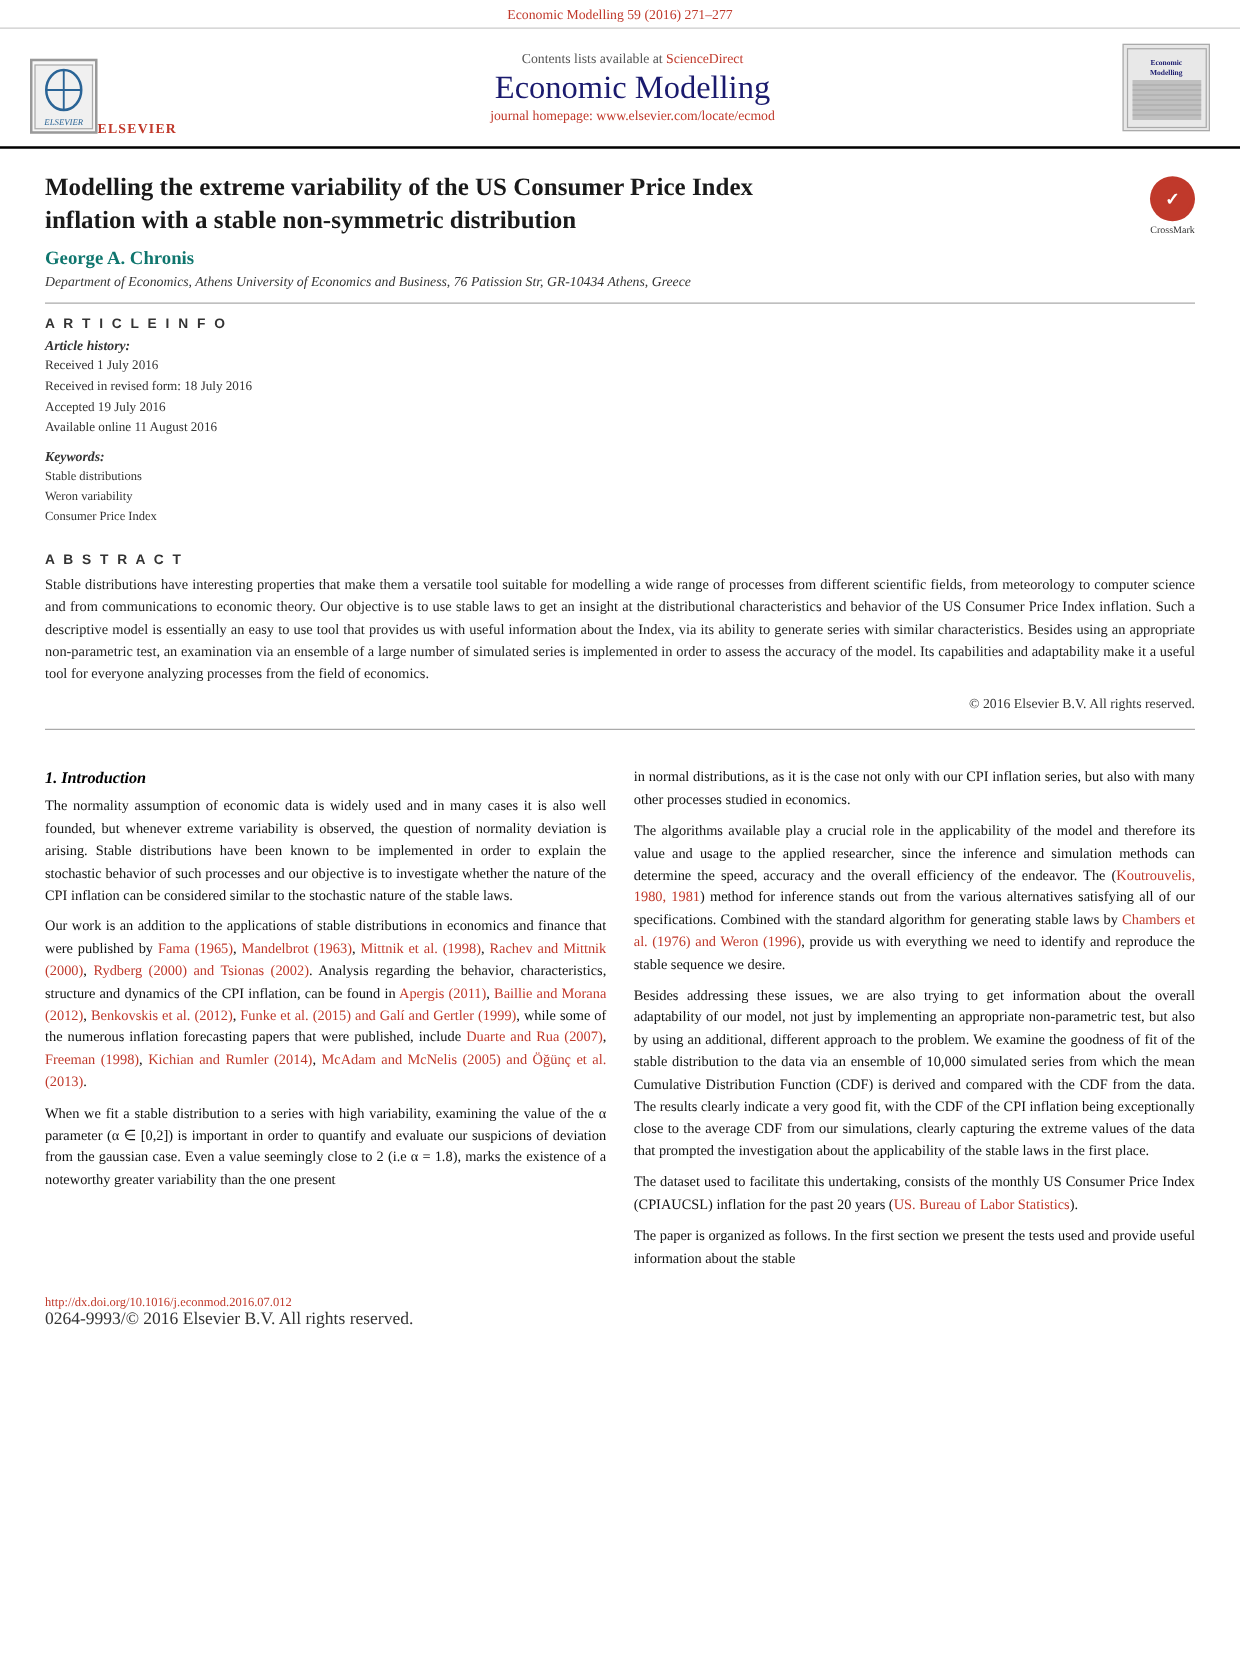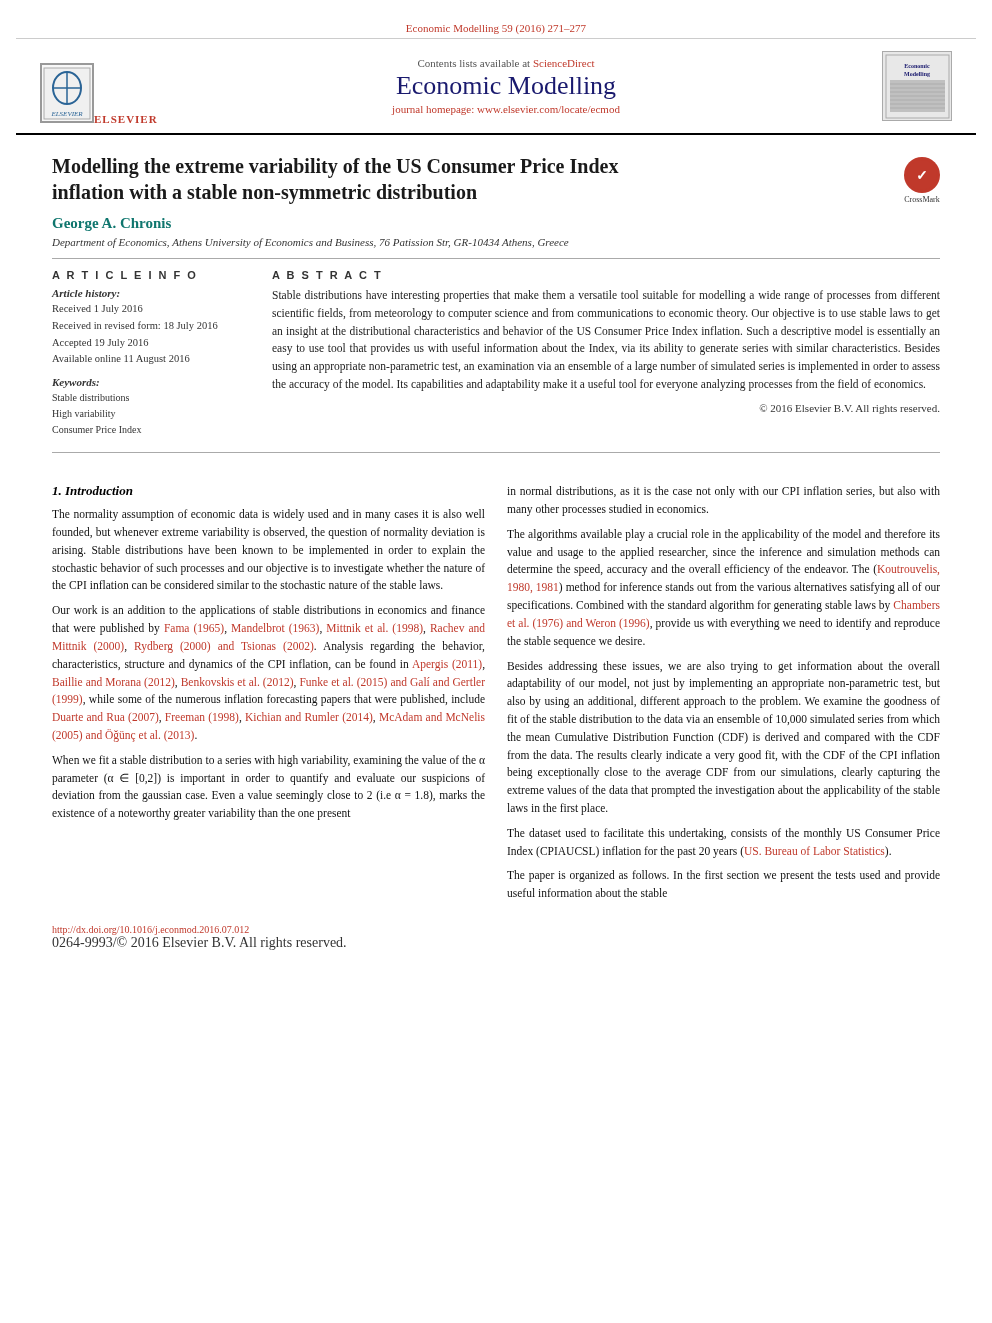--- a/index.html
+++ b/index.html
@@ -8,21 +8,21 @@
       font-family: 'Times New Roman', Times, serif;
       font-size: 13px;
       color: #000;
       width: 992px;
       min-height: 1323px;
     }
     .page {
       width: 992px;
       min-height: 1323px;
       background: #fff;
-      padding: 16px;
+      padding: 0;
     }
     
     .top-ref-bar {
       text-align: center;
       font-size: 11px;
       color: #c0392b;
       padding: 6px 0 4px 0;
       border-bottom: 1px solid #ccc;
     }
     
@@ -133,20 +133,21 @@
     .divider-line {
       border: none;
       border-top: 1px solid #aaa;
       margin: 10px 0;
     }
     
     .info-row {
       display: flex;
       gap: 20px;
       margin-top: 8px;
+      flex-direction: column;
     }
     .article-info-col {
       width: 200px;
       min-width: 200px;
     }
     .abstract-col {
       flex: 1;
     }
     .section-header-small {
       font-size: 11px;
@@ -322,21 +323,21 @@
         <div class="article-info-label">Article history:</div>
         <div class="article-info-dates">
           <span>Received 1 July 2016</span><br>
           <span>Received in revised form: 18 July 2016</span><br>
           <span>Accepted 19 July 2016</span><br>
           <span>Available online 11 August 2016</span>
         </div>
         <div class="article-info-keywords-label">Keywords:</div>
         <div class="article-info-keywords">
           <span>Stable distributions</span><br>
-          <span>High variability</span><br>
+          <span>Weron variability</span><br>
           <span>Consumer Price Index</span>
         </div>
       </div>
 
       <div class="abstract-col">
         <div class="section-header-small">A B S T R A C T</div>
         <div class="abstract-text">Stable distributions have interesting properties that make them a versatile tool suitable for modelling a wide range of processes from different scientific fields, from meteorology to computer science and from communications to economic theory. Our objective is to use stable laws to get an insight at the distributional characteristics and behavior of the US Consumer Price Index inflation. Such a descriptive model is essentially an easy to use tool that provides us with useful information about the Index, via its ability to generate series with similar characteristics. Besides using an appropriate non-parametric test, an examination via an ensemble of a large number of simulated series is implemented in order to assess the accuracy of the model. Its capabilities and adaptability make it a useful tool for everyone analyzing processes from the field of economics.</div>
         <div class="copyright-line">© 2016 Elsevier B.V. All rights reserved.</div>
       </div>
     </div>

